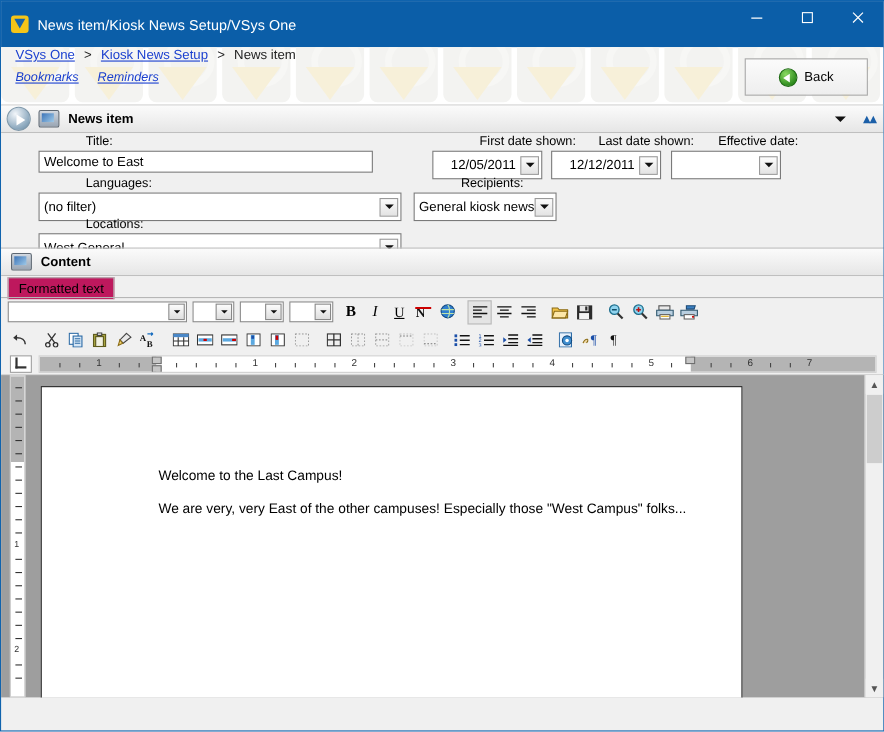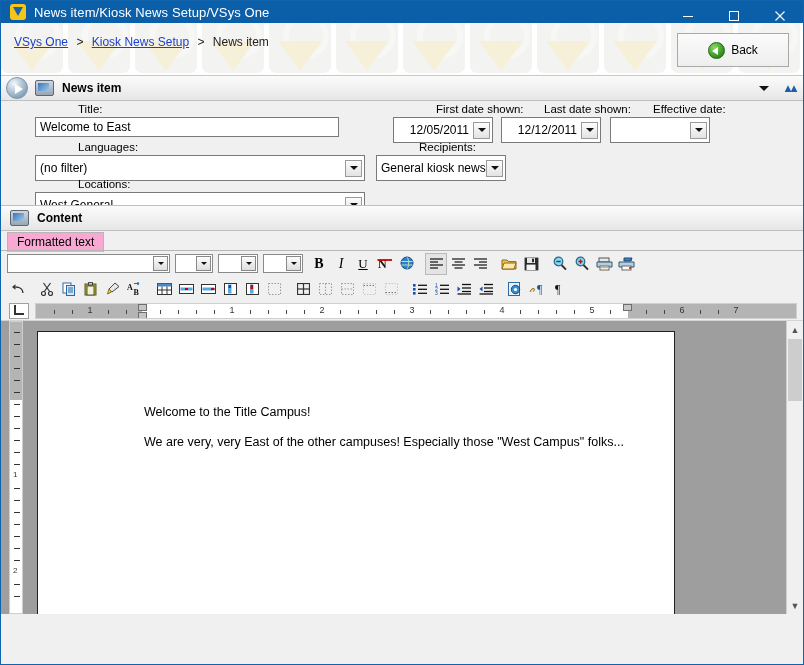--- a/index.html
+++ b/index.html
@@ -8,21 +8,21 @@
     font-family:"Liberation Sans", sans-serif;
     font-size:12px;color:#000;
     background:#fff;
   }
   .window{
     position:absolute;left:0;top:0;width:804px;height:665px;
     border:1px solid #1063ad;box-sizing:border-box;background:#f0f0f0;
   }
   
   .titlebar{
-    height:22px;background:#0b5ea8;display:flex;align-items:center;
+    height:42px;background:#0b5ea8;display:flex;align-items:center;
     position:relative;
   }
   .app-icon{
     width:16px;height:16px;margin-left:9px;margin-right:8px;
     background:#f5c518;border-radius:3px;position:relative;flex:none;
   }
   .app-icon::after{
     content:"";position:absolute;left:3px;top:3px;
     width:0;height:0;border-left:5px solid transparent;
     border-right:5px solid transparent;border-top:9px solid #1763a8;
@@ -50,21 +50,21 @@
   }
   .wm .tile::before{
     content:"";position:absolute;left:14px;top:6px;width:34px;height:34px;
     border:6px solid #f7f7f5;border-radius:50%;
   }
   .wm .tile::after{
     content:"";position:absolute;left:9px;top:34px;
     width:0;height:0;border-left:22px solid transparent;
     border-right:22px solid transparent;border-top:30px solid #f7f0d9;
   }
-  .crumbs{position:relative;padding:12px 0 0 13px;font-size:12px;}
+  .crumbs{position:relative;padding:0 0 0 13px;font-size:12px;}
   .crumbs a{color:#1a3fcf;text-decoration:underline;}
   .crumbs .sep{color:#222;margin:0 5px;}
   .crumbs .cur{color:#222;}
   .quick{position:relative;padding:8px 0 0 13px;font-size:11.5px;}
   .quick a{color:#1a3fcf;text-decoration:underline;font-style:italic;margin-right:14px;}
   .backbtn{
     position:absolute;right:14px;top:10px;width:110px;height:32px;
     background:linear-gradient(#fbfbfb,#eeeeee);border:1px solid #a9a9a9;
     display:flex;align-items:center;justify-content:center;gap:6px;
     font-size:12px;color:#000;
@@ -122,21 +122,21 @@
     width:17px;height:17px;margin-right:2px;flex:none;
     background:linear-gradient(#fcfcfc,#e3e3e3);border:1px solid #9a9a9a;
     box-sizing:border-box;display:flex;align-items:center;justify-content:center;
   }
   .combo .btn i{display:block;width:0;height:0;border-left:4px solid transparent;border-right:4px solid transparent;border-top:4px solid #101010;}
 
   
   .tabstrip{height:20px;background:#f0f0f0;position:relative;padding-left:6px;}
   .tab{
     display:inline-block;height:20px;line-height:19px;padding:0 9px;font-size:12px;
-    background:#f9a8d4;border:1px solid #b6b6b6;border-bottom:none;box-sizing:border-box;
+    background:#be185d;border:1px solid #b6b6b6;border-bottom:none;box-sizing:border-box;
     position:relative;top:1px;
   }
   .tabline{position:absolute;left:0;right:0;bottom:0;height:1px;background:#b6b6b6;}
 
   
   .tbrow{height:25px;background:#f0f0f0;display:flex;align-items:center;padding-left:6px;gap:0;}
   .tbsel{
     height:19px;box-sizing:border-box;background:#fff;border:1px solid #8a8a8a;
     display:flex;align-items:center;margin-right:5px;
   }
@@ -226,20 +226,24 @@
         <div class="tile"></div>
         <div class="tile"></div>
 
     </div>
     <div class="crumbs">
       <a href="#">VSys One</a>
       <span class="sep">&gt;</span>
       <a href="#">Kiosk News Setup</a>
       <span class="sep">&gt;</span>
       <span class="cur">News item</span>
+    </div>
+    <div class="quick">
+      <a href="#">Bookmarks</a>
+      <a href="#">Reminders</a>
     </div>
     <div class="backbtn">
       <span class="back-ico"></span>
       <span>Back</span>
     </div>
   </div>
 
   <div class="sect">
     <span class="play"></span>
     <span class="monitor"></span>
@@ -705,21 +709,21 @@
       <i class="vtick" style="top:214px;"></i>
         <i class="vtick" style="top:226px;"></i>
       <i class="vtick" style="top:238px;"></i>
       <span class="vnum" style="top:244px;">2</span>
       <i class="vtick" style="top:262px;"></i>
         <i class="vtick" style="top:274px;"></i>
     </span>
 
     <div class="page">
       <div class="ptext">
-        <p>Welcome to the Title Campus!</p>
+        <p>Welcome to the Last Campus!</p>
         <p>We are very, very East of the other campuses! Especially those "West Campus" folks...</p>
       </div>
     </div>
 
     <div class="vscroll">
       <div class="sarrow">▲</div>
       <div class="sthumb"></div>
       <div class="sarrow" style="position:absolute;bottom:0;left:0;right:0;">▼</div>
     </div>
   </div>

